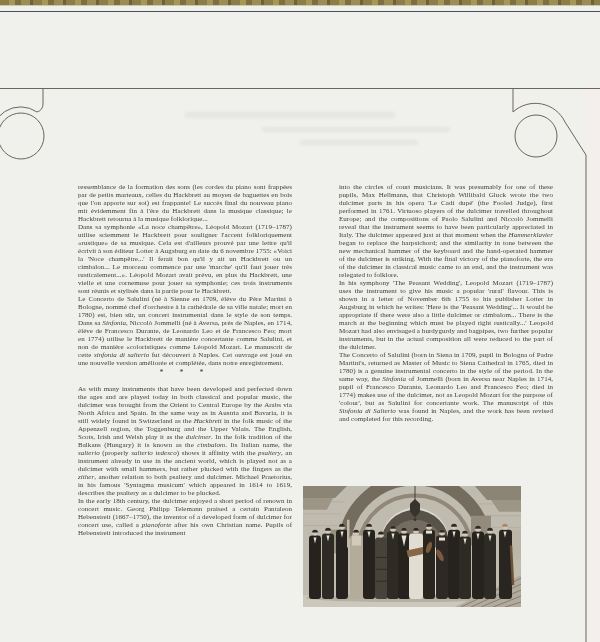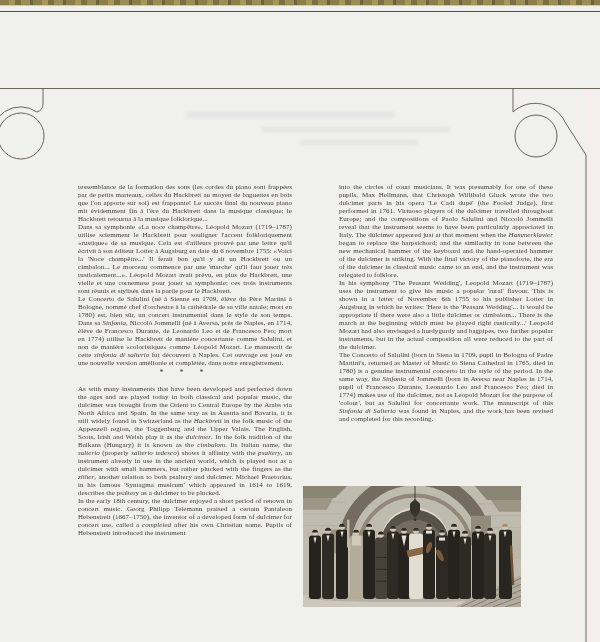--- a/index.html
+++ b/index.html
@@ -53,21 +53,21 @@
   <div class="ghost g1"></div>
   <div class="ghost g2"></div>
   <div class="ghost g3"></div>
 
   <div class="col col-left">
     <p>ressemblance de la formation des sons (les cordes du piano sont frappées par de petits marteaux, celles du Hackbrett au moyen de baguettes en bois que l'on apporte sur soi) est frappante! Le succès final du nouveau piano mit évidemment fin à l'ère du Hackbrett dans la musique classique; le Hackbrett retourna à la musique folklorique...</p>
     <p>Dans sa symphonie «La noce champêtre», Léopold Mozart (1719–1787) utilise sciemment le Hackbrett pour souligner l'accent folkloriquement «rustique» de sa musique. Cela est d'ailleurs prouvé par une lettre qu'il écrivit à son éditeur Lotter à Augsburg en date du 6 novembre 1755: «Voici la 'Noce champêtre...' Il ferait bon qu'il y ait un Hackbrett ou un cimbalon... Le morceau commence par une 'marche' qu'il faut jouer très rusticalement...». Léopold Mozart avait prévu, en plus du Hackbrett, une vielle et une cornemuse pour jouer sa symphonie; ces trois instruments sont réunis et stylisés dans la partie pour le Hackbrett.</p>
     <p>Le Concerto de Salulini (né à Sienne en 1709, élève du Père Martini à Bologne, nommé chef d'orchestre à la cathédrale de sa ville natale; mort en 1780) est, bien sûr, un concert instrumental dans le style de son temps. Dans sa <i>Sinfonia</i>, Niccolò Jommelli (né à Aversa, près de Naples, en 1714, élève de Francesco Durante, de Leonardo Leo et de Francesco Feo; mort en 1774) utilise le Hackbrett de manière concertante comme Salulini, et non de manière «coloristique» comme Léopold Mozart. Le manuscrit de cette <i>sinfonia di salterio</i> fut découvert à Naples. Cet ouvrage est joué en une nouvelle version améliorée et complétée, dans notre enregistrement.</p>
     <div class="divider">* * *</div>
     <p>As with many instruments that have been developed and perfected down the ages and are played today in both classical and popular music, the dulcimer was brought from the Orient to Central Europe by the Arabs via North Africa and Spain. In the same way as in Austria and Bavaria, it is still widely found in Switzerland as the <i>Hackbrett</i> in the folk music of the Appenzell region, the Toggenburg and the Upper Valais. The English, Scots, Irish and Welsh play it as the <i>dulcimer</i>. In the folk tradition of the Balkans (Hungary) it is known as the <i>cimbalom</i>. Its Italian name, the <i>salterio</i> (properly <i>salterio tedesco</i>) shows it affinity with the <i>psaltery</i>, an instrument already in use in the ancient world, which is played not as a dulcimer with small hammers, but rather plucked with the fingers as the <i>zither</i>, another relation to both psaltery and dulcimer. Michael Praetorius, in his famous 'Syntagma musicum' which appeared in 1614 to 1619, describes the psaltery as a dulcimer to be plucked.</p>
-    <p>In the early 18th century, the dulcimer enjoyed a short period of renown in concert music. Georg Philipp Telemann praised a certain Pantaleon Hebenstreit (1667–1750), the inventor of a developed form of dulcimer for concert use, called a <i>completed</i> after his own Christian name. Pupils of Hebenstreit introduced the instrument</p>
+    <p>In the early 18th century, the dulcimer enjoyed a short period of renown in concert music. Georg Philipp Telemann praised a certain Pantaleon Hebenstreit (1667–1750), the inventor of a developed form of dulcimer for concert use, called a <i>pianoforte</i> after his own Christian name. Pupils of Hebenstreit introduced the instrument</p>
   </div>
 
   <div class="col col-right">
     <p>into the circles of court musicians. It was presumably for one of these pupils, Max Hellmann, that Christoph Willibald Gluck wrote the two dulcimer parts in his opera 'Le Cadi dupé' (the Fooled Judge), first performed in 1761. Virtuoso players of the dulcimer travelled throughout Europe; and the compositions of Paolo Salulini and Niccolò Jommelli reveal that the instrument seems to have been particularly appreciated in Italy. The dulcimer appeared just at that moment when the <i>Hammerklavier</i> began to replace the harpsichord; and the similarity in tone between the new mechanical hammer of the keyboard and the hand-operated hammer of the dulcimer is striking. With the final victory of the pianoforte, the era of the dulcimer in classical music came to an end, and the instrument was relegated to folklore.</p>
     <p>In his symphony 'The Peasant Wedding', Leopold Mozart (1719–1787) uses the instrument to give his music a popular 'rural' flavour. This is shown in a letter of November 6th 1755 to his publisher Lotter in Augsburg in which he writes: 'Here is the 'Peasant Wedding'... It would be appropriate if there were also a little dulcimer or cimbalom... There is the march at the beginning which must be played right rustically...' Leopold Mozart had also envisaged a hurdygurdy and bagpipes, two further popular instruments, but in the actual composition all were reduced to the part of the dulcimer.</p>
     <p>The Concerto of Salulini (born in Siena in 1709, pupil in Bologna of Padre Martini's, returned as Master of Music to Siena Cathedral in 1765, died in 1780) is a genuine instrumental concerto in the style of the period. In the same way, the <i>Sinfonia</i> of Jommelli (born in Aversa near Naples in 1714, pupil of Francesco Durante, Leonardo Leo and Francesco Feo; died in 1774) makes use of the dulcimer, not as Leopold Mozart for the purpose of 'colour', but as Salulini for concertante work. The manuscript of this <i>Sinfonia di Salterio</i> was found in Naples, and the work has been revised and completed for this recording.</p>
   </div>
 
   <svg class="photo" viewBox="0 0 218 122" preserveAspectRatio="none">
     <rect width="218" height="122" fill="#c6c1b6"></rect>

